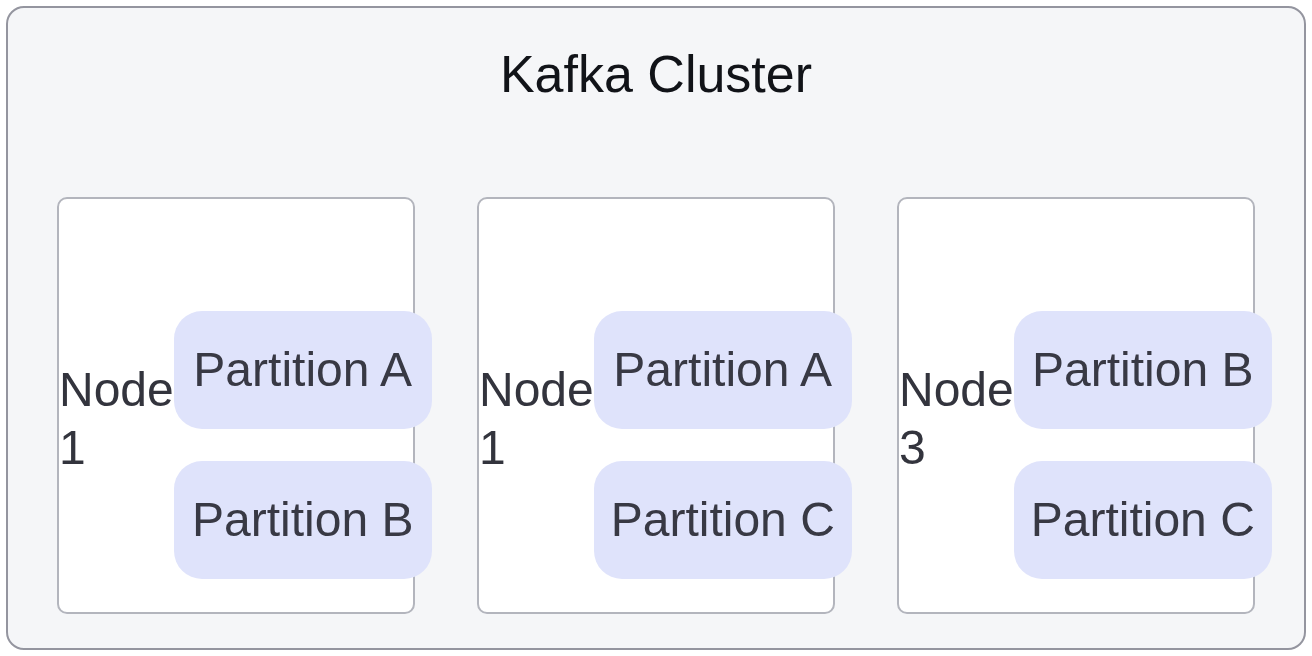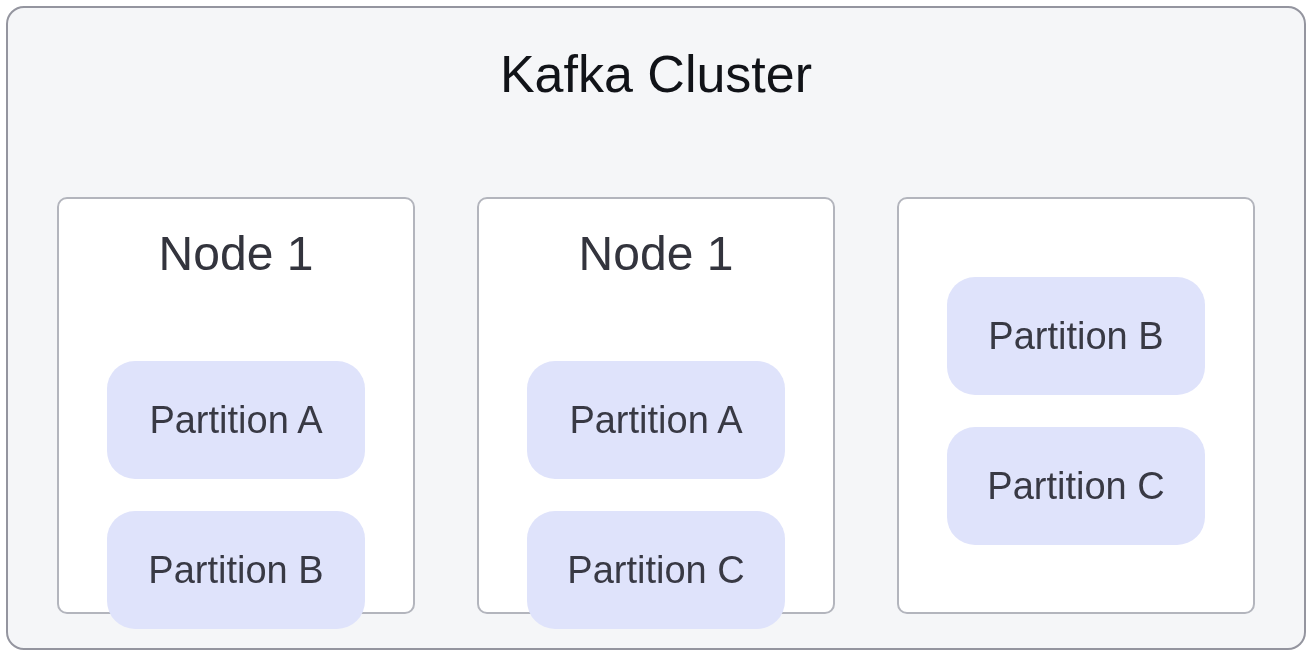--- a/index.html
+++ b/index.html
@@ -50,21 +50,21 @@
     justify-content: center;
     gap: 62px;
   }
   .node {
     width: 358px;
     height: 417px;
     background: var(--node-bg);
     border: 2px solid var(--node-border);
     border-radius: 10px;
     display: flex;
-    flex-direction: column;
+    flex-direction: row;
     align-items: center;
   }
   .node-title {
     margin-top: 26px;
     font-size: 48px;
     line-height: 58px;
     font-weight: 400;
     color: var(--node-text);
   }
   .partitions {
@@ -74,21 +74,21 @@
     gap: 32px;
   }
   .partition {
     width: 258px;
     height: 118px;
     border-radius: 28px;
     background: var(--partition-bg);
     display: flex;
     align-items: center;
     justify-content: center;
-    font-size: 38px;
+    font-size: 48px;
     font-weight: 400;
     color: var(--partition-text);
   }
 </style>
 </head>
 <body>
 
 <div class="cluster">
   <div class="cluster-title">Kafka Cluster</div>
 
@@ -104,20 +104,21 @@
 
     <div class="node">
       <div class="node-title">Node 1</div>
       <div class="partitions">
         <div class="partition">Partition A</div>
         <div class="partition">Partition C</div>
       </div>
     </div>
 
     <div class="node">
+      <div class="node-title">Node 3</div>
       <div class="partitions">
         <div class="partition">Partition B</div>
         <div class="partition">Partition C</div>
       </div>
     </div>
 
   </div>
 </div>
 
 </body></html>

